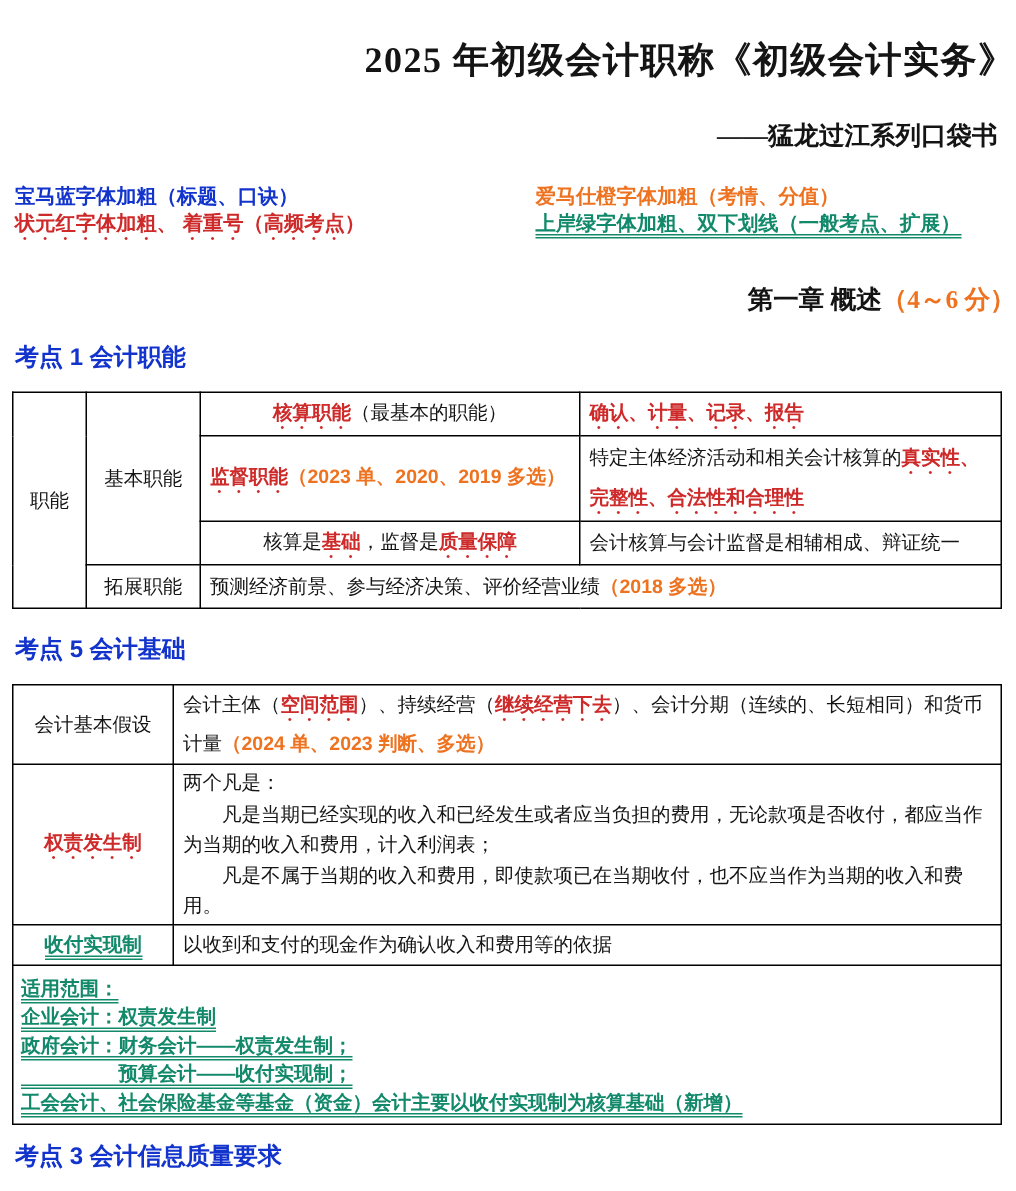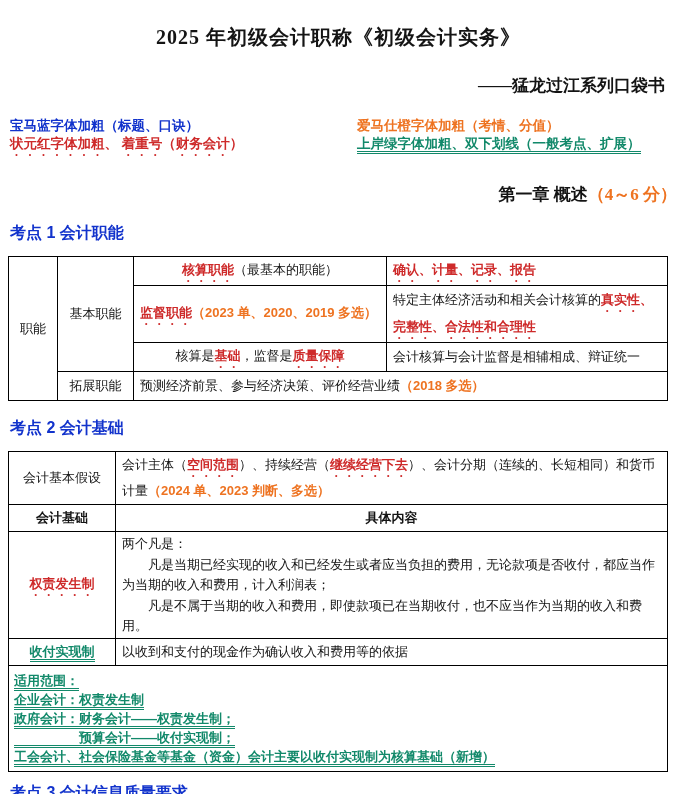--- a/index.html
+++ b/index.html
@@ -3,21 +3,21 @@
 <meta charset="utf-8">
 <style>
   * { box-sizing: border-box; }
   html,body { margin:0; padding:0; background:#ffffff; }
   .page {
     width:677px; height:794px; overflow:hidden; background:#fff;
     font-family:"Liberation Serif","DejaVu Serif",serif;
     color:#141414; font-size:13px; position:relative;
   }
   .hei { font-family:"Liberation Sans","DejaVu Sans",sans-serif; }
-  .doc-title { margin-top:24px; text-align:center; font-size:20px; font-weight:bold; letter-spacing:1px; }
+  .doc-title { margin-top:24px; text-align:right; font-size:24px; font-weight:bold; letter-spacing:1px; }
   .doc-subtitle { margin-top:23px; text-align:right; padding-right:12px; font-size:17px; font-weight:bold; }
   .legend { display:grid; grid-template-columns:347px 1fr; margin:20px 8px 0 10px; font-size:13.5px; font-weight:bold; }
   .legend > div { white-space:nowrap; }
   .blue   { color:#1233cc; font-weight:bold; }
   .red    { color:#ce2a2a; font-weight:bold; }
   .orange { color:#ee7321; font-weight:bold; }
   .dots {
     -webkit-text-emphasis:filled dot #ce2a2a;
     -webkit-text-emphasis-position:under left;
     text-emphasis:filled dot #ce2a2a;
@@ -43,21 +43,21 @@
 <body>
 
 <div class="page">
 
   <div class="doc-title">2025 年初级会计职称《初级会计实务》</div>
   <div class="doc-subtitle">——猛龙过江系列口袋书</div>
 
   <div class="legend hei">
     <div class="blue">宝马蓝字体加粗（标题、口诀）</div>
     <div class="orange">爱马仕橙字体加粗（考情、分值）</div>
-    <div class="red dots">状元红字体加粗、 着重号（财务会计）</div>
+    <div class="red dots">状元红字体加粗、 着重号（高频考点）</div>
     <div><span class="green-u">上岸绿字体加粗、双下划线（一般考点、扩展）</span></div>
   </div>
 
   <div class="chapter">
     <span>第一章 概述</span><span class="orange">（4～6 分）</span>
   </div>
 
   <div class="kaodian hei">考点 1 会计职能</div>
 
   <table class="t1">
@@ -82,35 +82,31 @@
       <td class="c"><span>核算是</span><span class="red dots hei">基础</span><span>，监督是</span><span class="red dots hei">质量保障</span></td>
       <td>会计核算与会计监督是相辅相成、辩证统一</td>
     </tr>
     <tr style="height:29px">
       <td class="c">拓展职能</td>
       <td colspan="2"><span>预测经济前景、参与经济决策、评价经营业绩</span><span class="orange hei">（2018 多选）</span></td>
     </tr>
   </tbody>
     </table>
 
-  <div class="kaodian hei">考点 2 会计基础</div>
+  <div class="kaodian hei">考点 5 会计基础</div>
 
   <table class="t2">
     <colgroup>
         <col style="width:107px">
         <col>
       </colgroup>
     <tbody>
         <tr style="height:50px">
       <td class="c">会计基本假设</td>
       <td style="line-height:24px"><span>会计主体（</span><span class="red dots hei">空间范围</span><span>）、持续经营（</span><span class="red dots hei">继续经营下去</span><span>）、会计分期（连续的、长短相同）和货币计量</span><span class="orange hei">（2024 单、2023 判断、多选）</span></td>
-    </tr>
-    <tr style="height:24px">
-      <td class="c b hei">会计基础</td>
-      <td class="c b hei">具体内容</td>
     </tr>
     <tr style="height:102px">
       <td class="c"><span class="red dots hei">权责发生制</span></td>
       <td class="para-cell">
         <p>两个凡是：</p>
         <p class="pi">凡是当期已经实现的收入和已经发生或者应当负担的费用，无论款项是否收付，都应当作为当期的收入和费用，计入利润表；</p>
         <p class="pi">凡是不属于当期的收入和费用，即使款项已在当期收付，也不应当作为当期的收入和费用。</p>
       </td>
     </tr>
     <tr style="height:26px">

